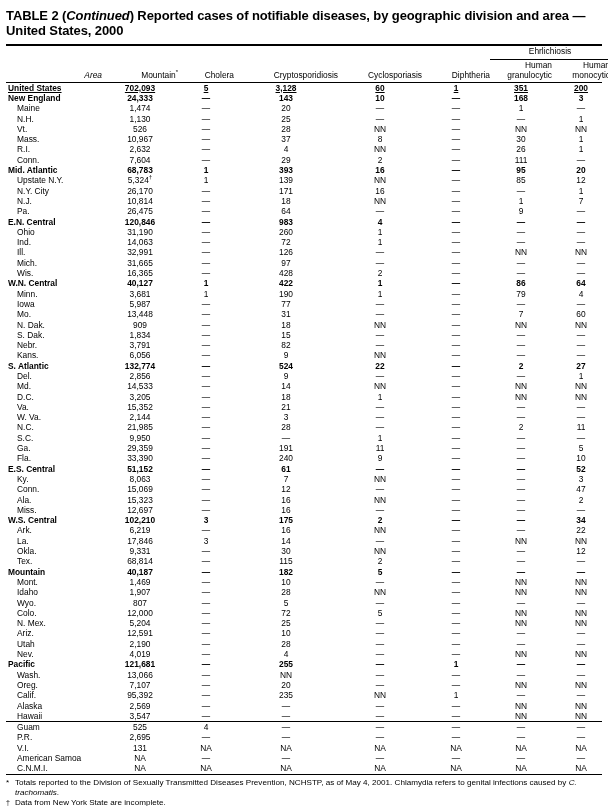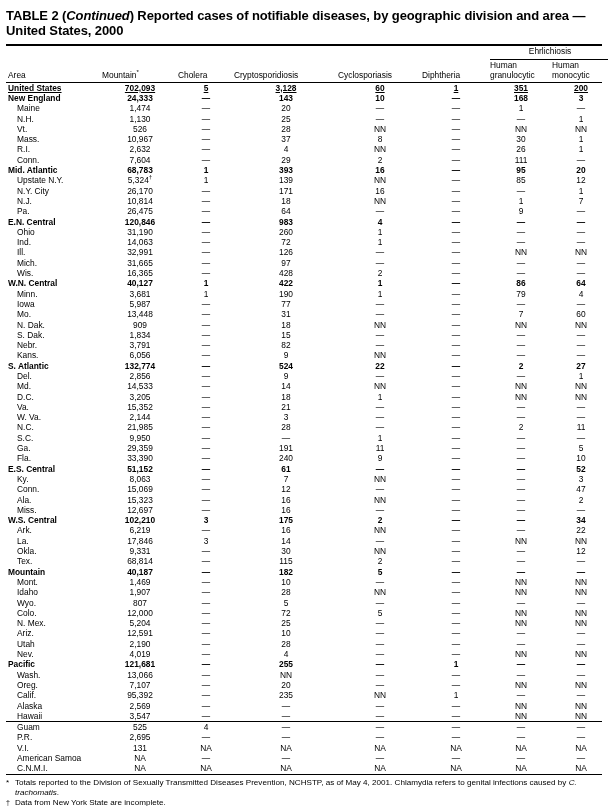--- a/index.html
+++ b/index.html
@@ -52,27 +52,28 @@
   .ehrl-label {
     text-align: center;
     font-size: 8.4px;
     padding-bottom: 1px !important;
   }
   .ehrl-rule {
     border-bottom: 1.4px solid #000;
     height: 2px;
   }
   .hdr .colhead {
-    text-align: left;
+    text-align: right;
     padding-bottom: 2px !important;
   }
   .hdr .areahead {
-    text-align: left;
+    text-align: right;
     padding-left: 2px !important;
     padding-bottom: 2px !important;
+    font-style: italic;
   }
   .rule-head {
     border-top: 1.4px solid #000;
     margin: 0;
   }
 
   
   table.data {
     width: 100%;
     border-collapse: collapse;

